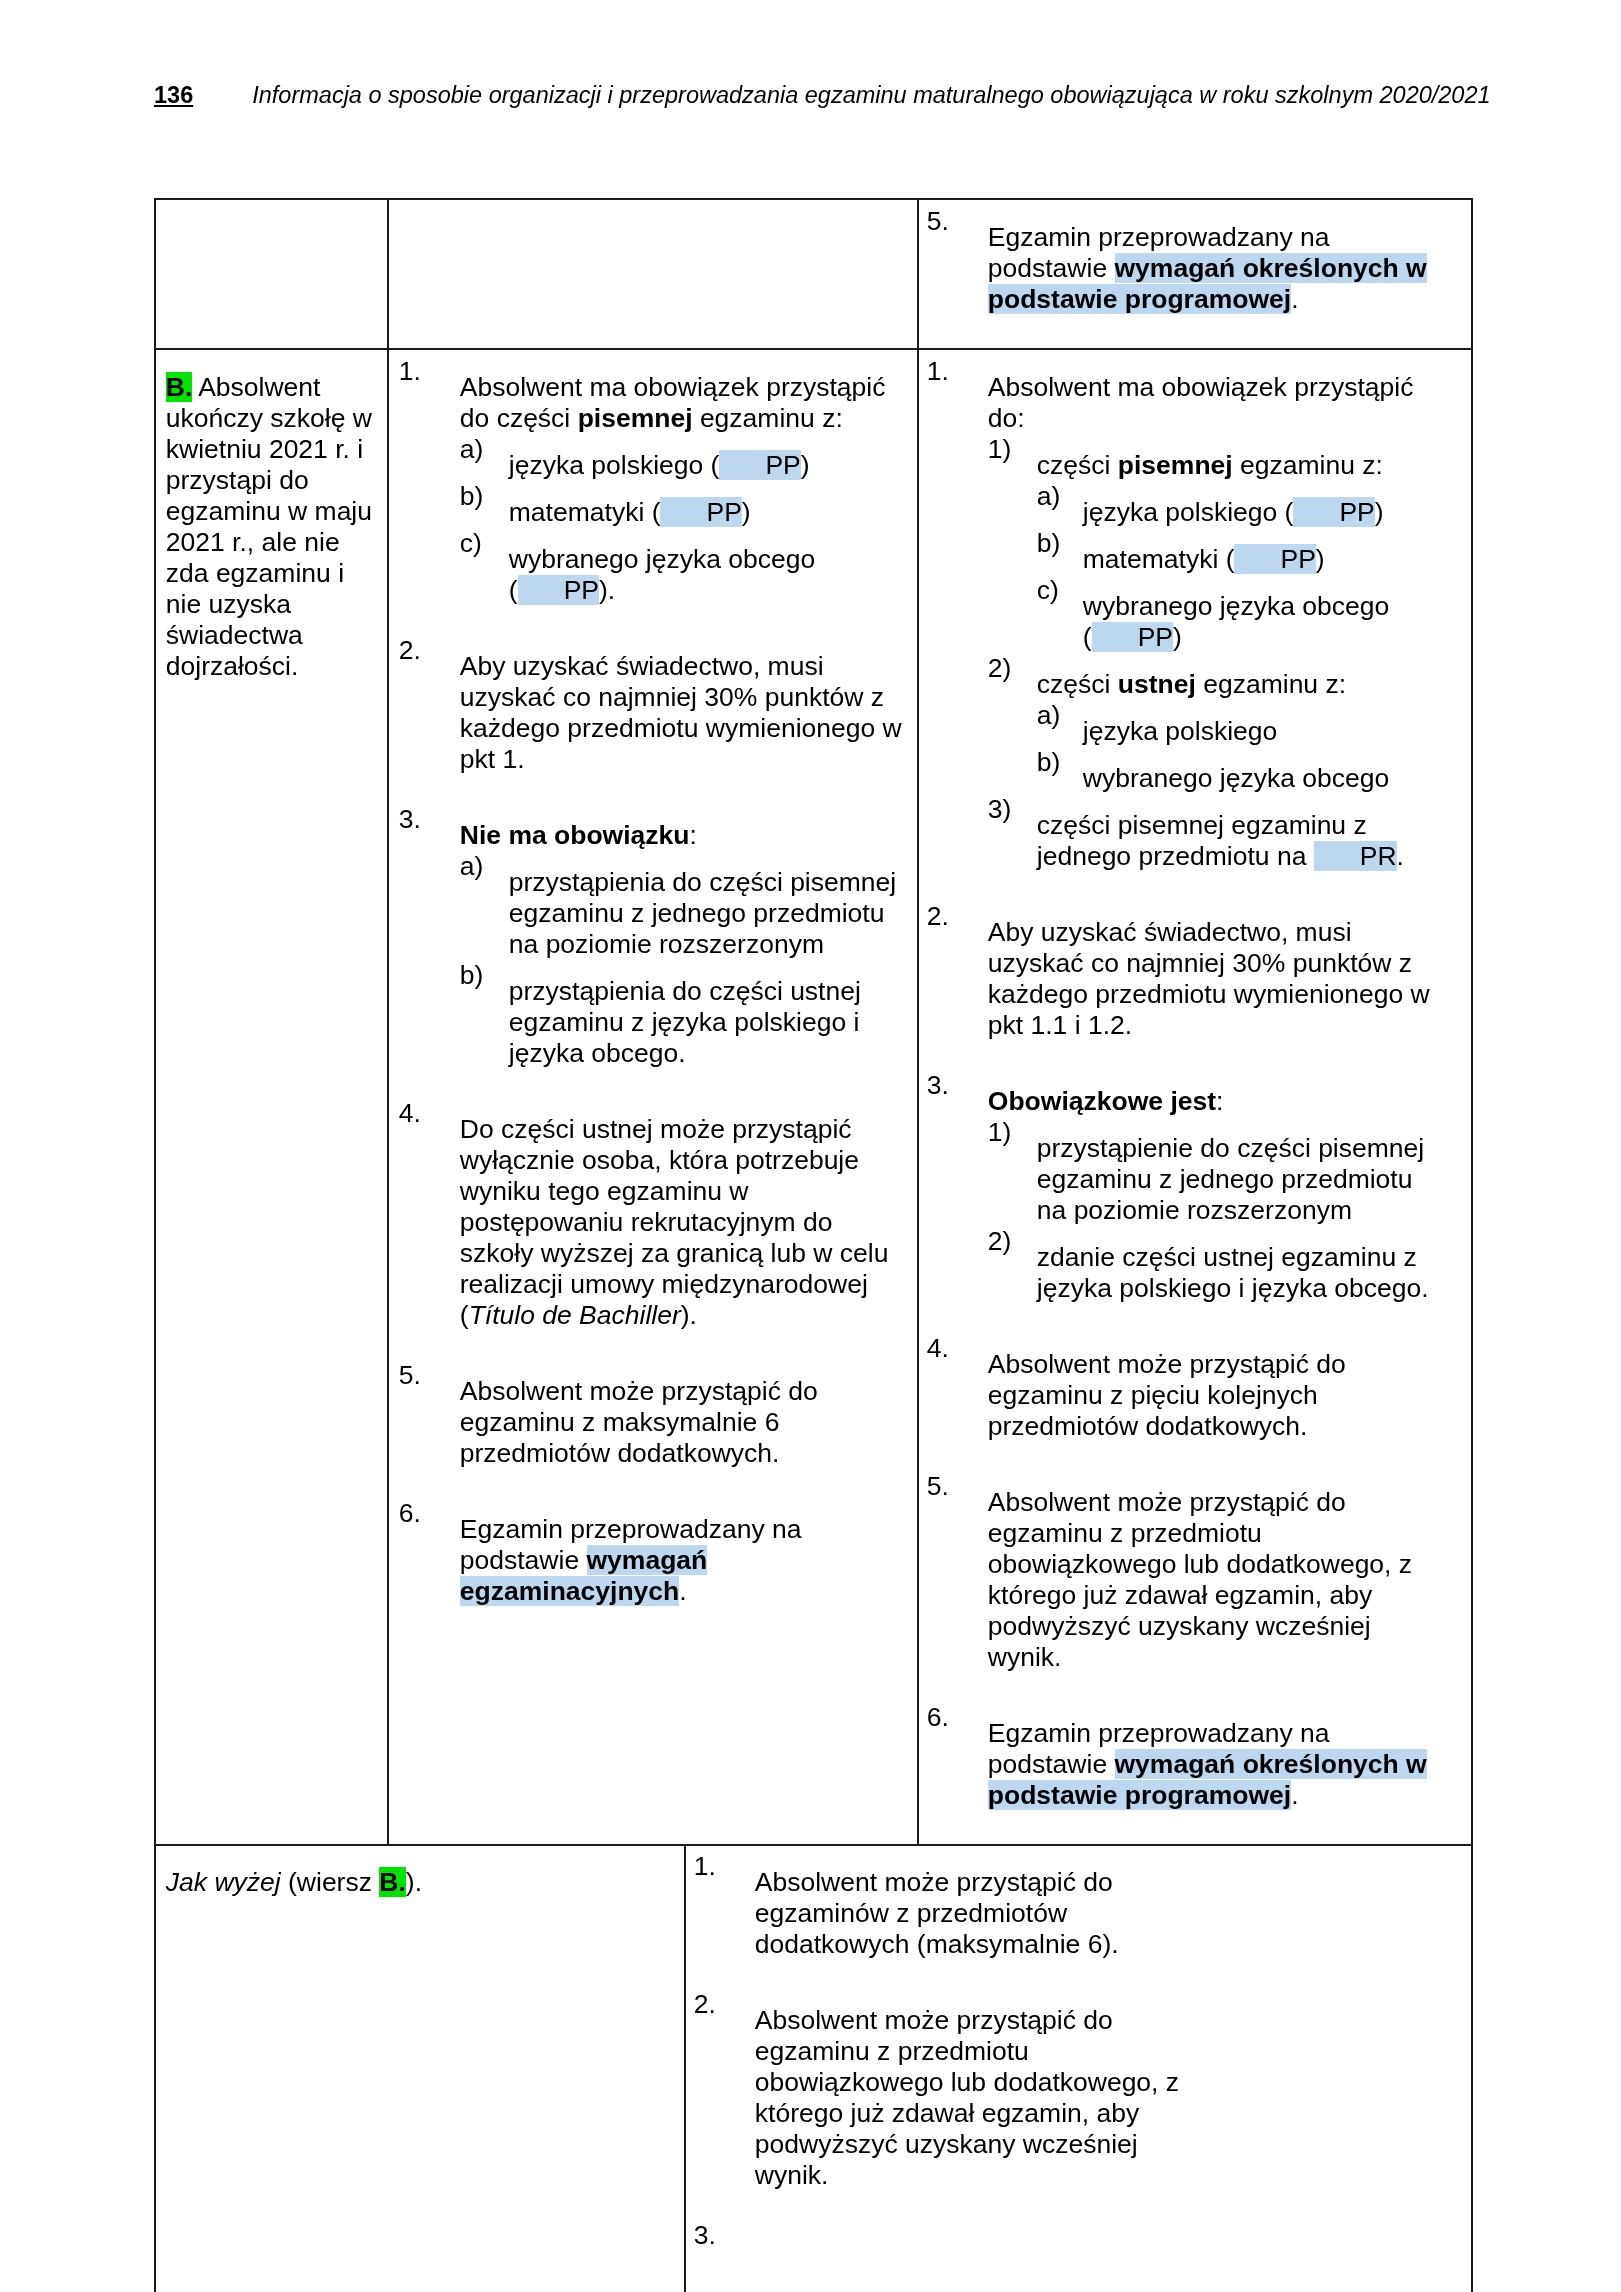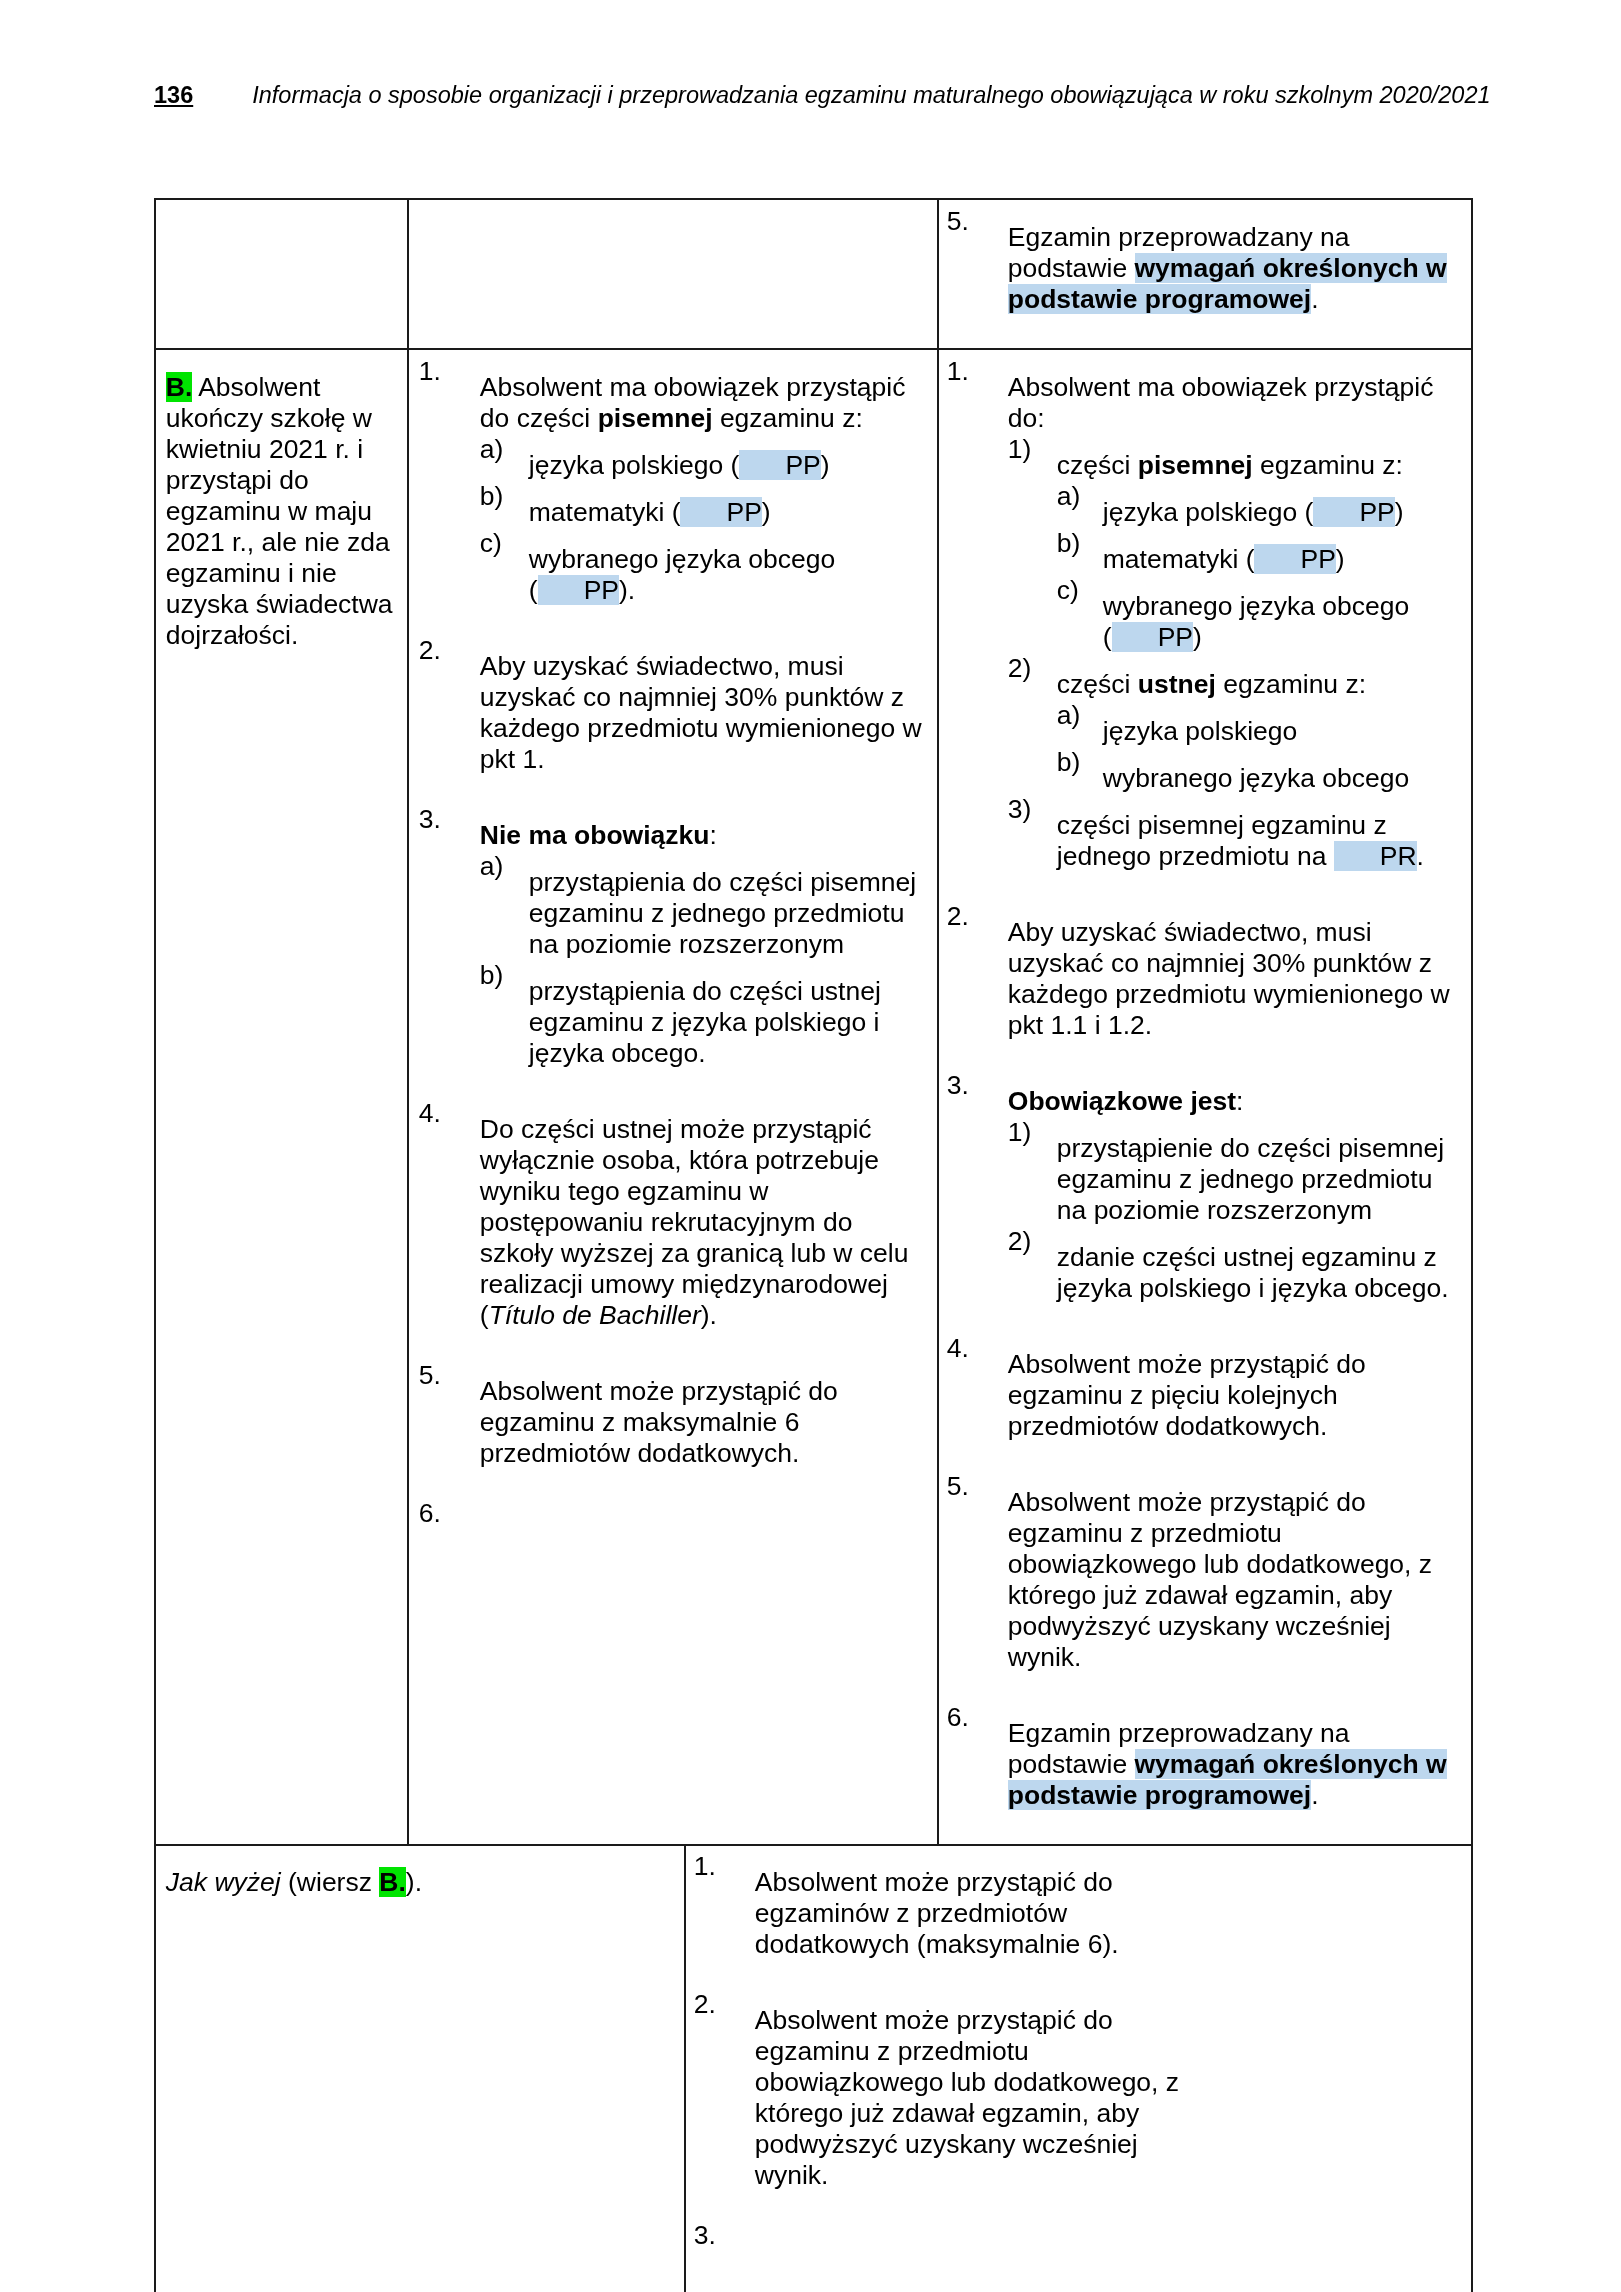--- a/index.html
+++ b/index.html
@@ -32,21 +32,21 @@
     background:#fff;
   }
   .trow{display:flex;}
   .trow + .trow{border-top:2px solid var(--line);}
   .tcell{
     box-sizing:border-box;
     font-size:26.5px;line-height:31px;
     padding-top:5.9px;padding-bottom:3.9px;
     overflow:hidden;
   }
-  .col0{width:253px;border-right:2px solid var(--line);padding-left:9.8px;padding-right:7.8px;}
+  .col0{width:233px;border-right:2px solid var(--line);padding-left:9.8px;padding-right:7.8px;}
   .col1{width:530px;border-right:2px solid var(--line);padding-left:9.8px;padding-right:7.8px;}
   .col2{width:530px;padding-left:7.8px;padding-right:11.8px;}
   .item{display:flex;}
   .item.lvl0{margin-bottom:29px;}
   .para{margin-bottom:29px;}
   .item .num{flex:none;}
   .lvl0 > .num{width:61px;}
   .lvl1 > .num{width:49px;}
   .lvl2 > .num{width:46px;}
   .body{flex:1;min-width:0;margin-top:16px;}
@@ -141,20 +141,23 @@
           </div>
         </div>
         <div class="item lvl0">
           <span class="num">5.</span>
           <div class="body">
             <div class="runs"><span class="run n">Absolwent może przystąpić do egzaminu z maksymalnie 6 przedmiotów dodatkowych.</span></div>
           </div>
         </div>
         <div class="item lvl0">
           <span class="num">6.</span>
+          <div class="body">
+            <div class="runs"><span class="run n">Egzamin przeprowadzany na podstawie </span><span class="run hbb">wymagań egzaminacyjnych</span><span class="run n">.</span></div>
+          </div>
         </div>
       </div>
       <div class="tcell col2">
         <div class="item lvl0">
           <span class="num">1.</span>
           <div class="body">
             <div class="runs"><span class="run n">Absolwent ma obowiązek przystąpić do:</span></div>
             <div class="item lvl1">
               <span class="num">1)</span>
               <div class="body">

